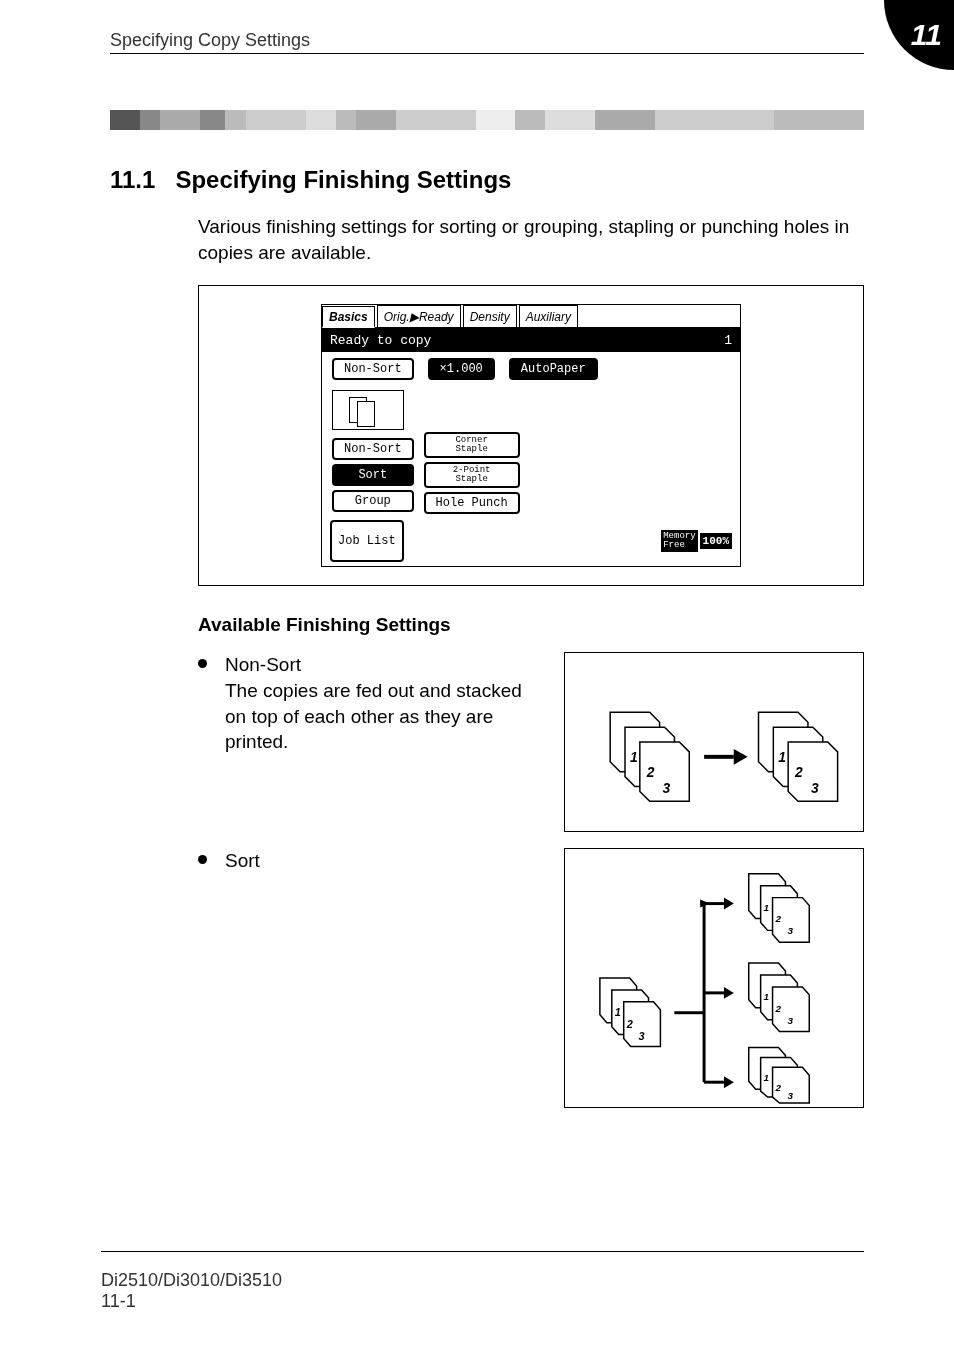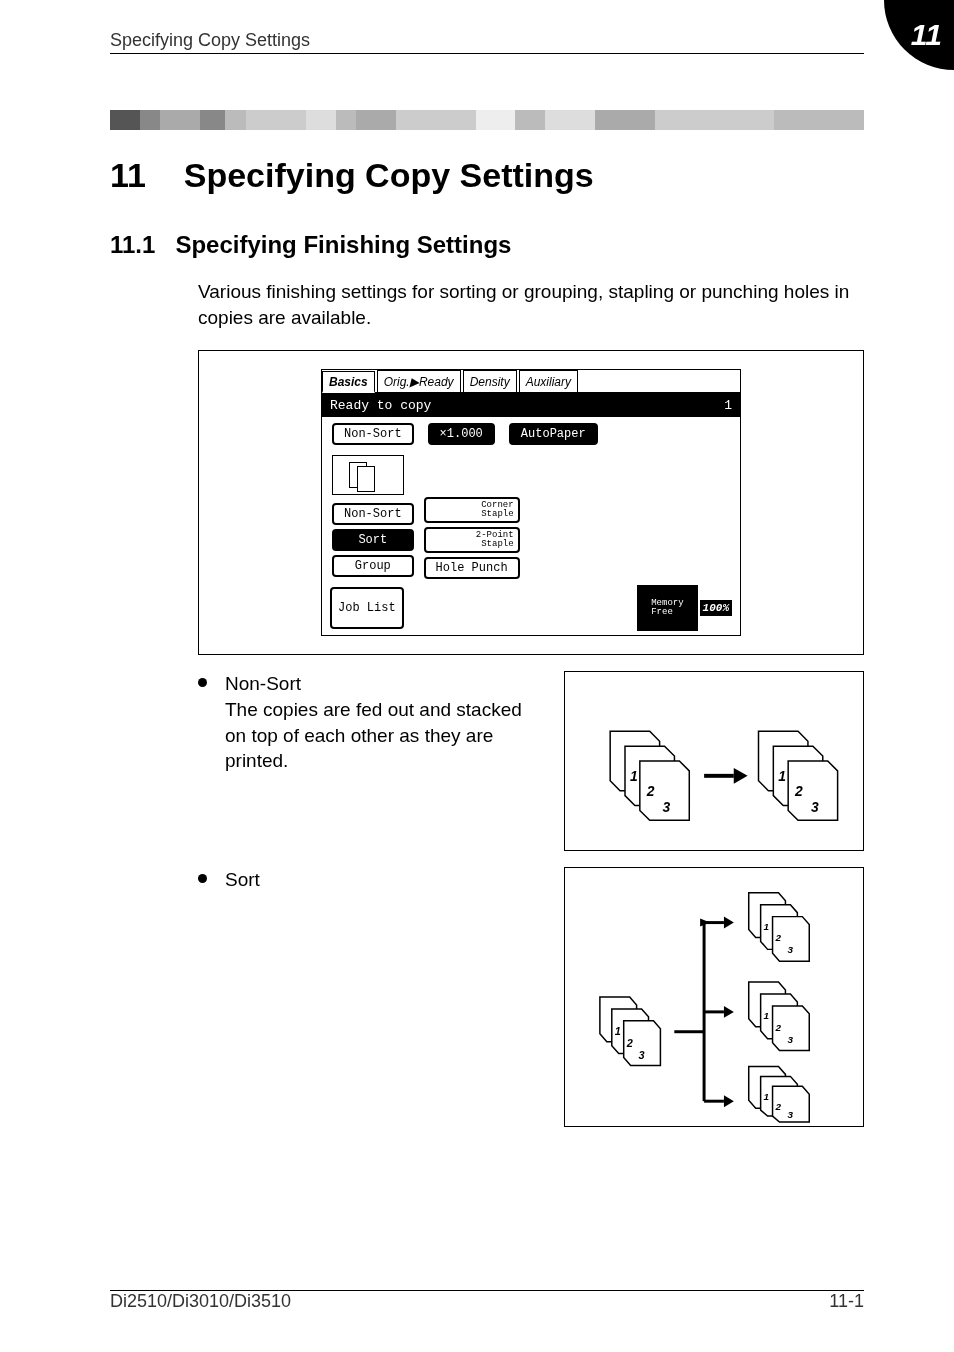--- a/index.html
+++ b/index.html
@@ -157,21 +157,20 @@
     position: absolute;
     border: 1px solid #000;
     background: #fff;
   }
   .tp-paper-icon::before { width: 16px; height: 24px; left: 16px; top: 6px; }
   .tp-paper-icon::after { width: 16px; height: 24px; left: 24px; top: 10px; }
   .tp-small {
     font-size: 9px;
     line-height: 1;
     padding: 2px 4px;
-    text-align: right;
   }
   .tp-footer {
     display: flex;
     justify-content: space-between;
     align-items: center;
     padding: 0 8px 4px 8px;
     font-family: "Courier New", monospace;
     font-size: 11px;
   }
   .sub-heading {
@@ -209,28 +208,29 @@
     flex-shrink: 0;
   }
   .diagram-frame.tall { height: 260px; }
   .diagram-frame svg {
     width: 100%;
     height: 100%;
   }
   .footer {
     position: absolute;
     bottom: 40px;
-    left: 110px;
+    left: 101px;
     right: 90px;
     border-top: 1.5px solid #000;
-    padding-top: 0;
+    padding-top: 18px;
     display: flex;
     justify-content: space-between;
     font-size: 18px;
     color: #333;
+    flex-direction: column;
   }
 </style>
 </head>
 <body>
 
 <div class="corner-tab">
   <div class="corner-tab-text">11</div>
 </div>
 
 <div class="page">
@@ -251,24 +251,20 @@
       <div class="seg" style="background: rgb(170, 170, 170); width: 40px;"></div>
       <div class="seg" style="background: rgb(204, 204, 204); width: 80px;"></div>
       <div class="seg" style="background: rgb(238, 238, 238); width: 40px;"></div>
       <div class="seg" style="background: rgb(187, 187, 187); width: 30px;"></div>
       <div class="seg" style="background: rgb(221, 221, 221); width: 50px;"></div>
       <div class="seg" style="background: rgb(170, 170, 170); width: 60px;"></div>
       <div class="seg" style="background: rgb(204, 204, 204); width: 120px;"></div>
       <div class="seg" style="background: rgb(187, 187, 187); width: 90px;"></div>
     </div>
 
-  <div class="chapter-title">
-    <span>11</span>&nbsp;&nbsp;&nbsp;
-    <span>Specifying Copy Settings</span>
-  </div>
 
   <div class="section-title">
     <span>11.1</span>&nbsp;&nbsp;
     <span>Specifying Finishing Settings</span>
   </div>
 
   <p class="body-text">Various finishing settings for sorting or grouping, stapling or punching holes in copies are available.</p>
 
   <div class="screen-frame">
     <div class="touch-panel">
@@ -298,28 +294,29 @@
           <div class="tp-btn tp-small" style="white-space:pre;">Corner
 Staple</div>
           <div class="tp-btn tp-small" style="white-space:pre;">2-Point
 Staple</div>
           <div class="tp-btn">Hole Punch</div>
         </div>
       </div>
       <div class="tp-footer">
         <div class="tp-btn" style="padding:12px 6px;">Job List</div>
         <div style="display:flex;align-items:center;gap:2px;">
-          <span style="font-size:9px;line-height:1;white-space:pre;background:#000;color:#fff;padding:14px;">Memory
+          <span style="font-size:9px;line-height:1;white-space:pre;background:#000;color:#fff;padding:2px;">Memory
 Free</span>
-          <span style="font-weight:bold;background:#000;color:#fff;padding:2px 3px;font-style:italic;">100%</span>
+          <span style="font-weight:bold;background:#000;color:#fff;padding:2px 3px;">100%</span>
         </div>
       </div>
     </div>
   </div>
 
+  <div class="sub-heading">Available Finishing Settings</div>
 
   <div class="bullet-row">
     <div class="bullet-dot"></div>
     <div class="bullet-text">
       <span class="bullet-title">Non-Sort</span>
       <span>The copies are fed out and stacked on top of each other as they are printed.</span>
     </div>
     <div class="diagram-frame">
       <svg viewBox="0 0 300 180">
 

